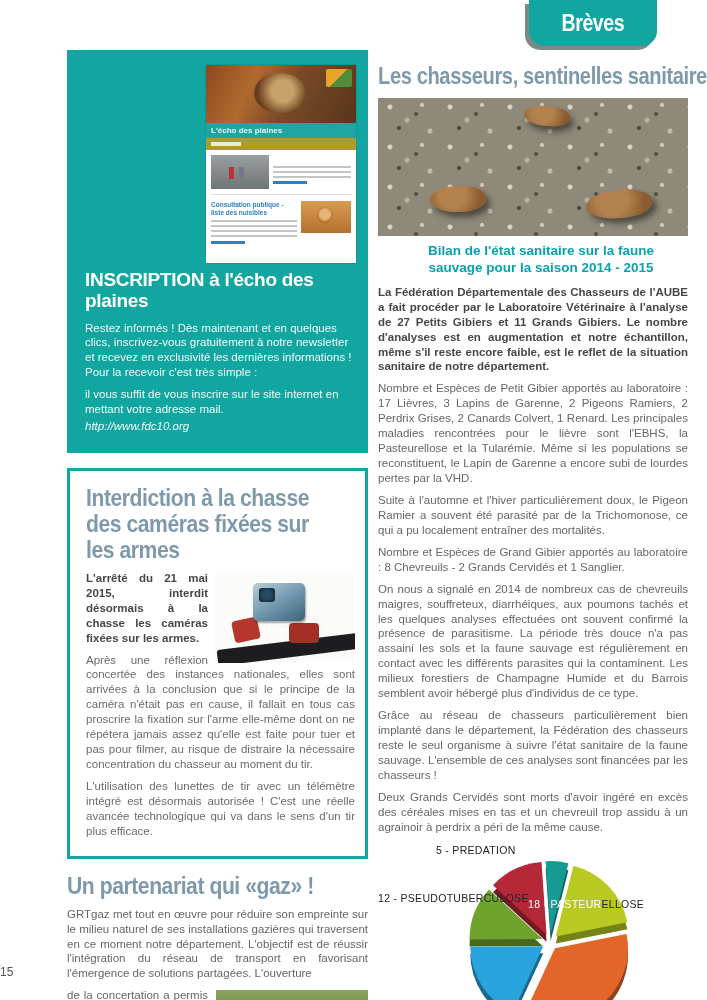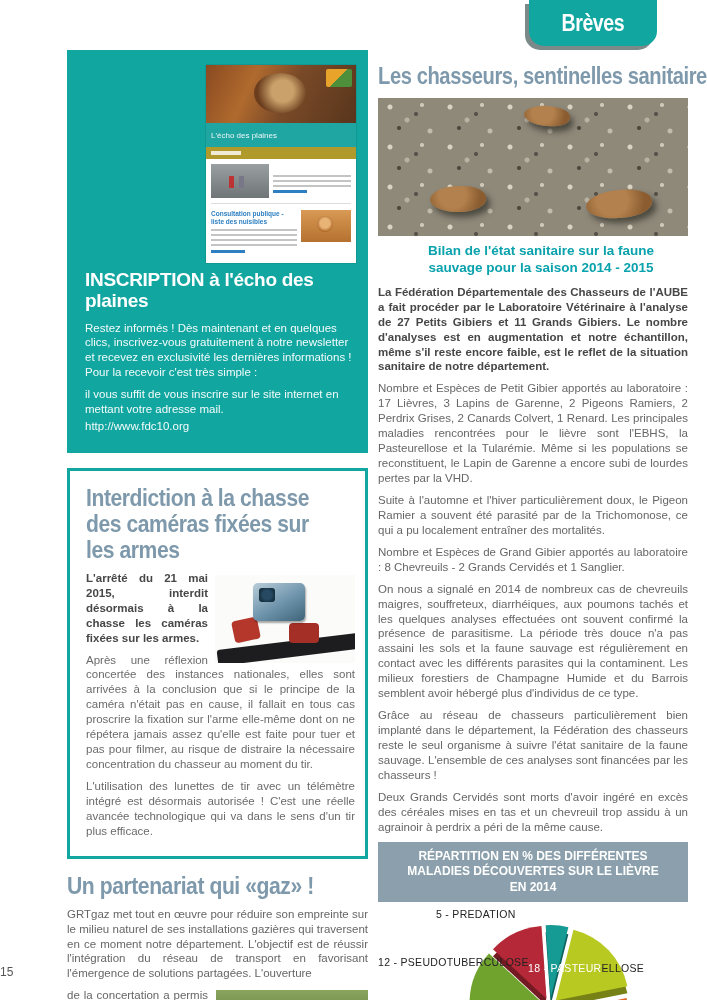--- a/index.html
+++ b/index.html
@@ -40,39 +40,39 @@
   .newsletter-thumb{
     float:right;width:150px;height:198px;margin:0 0 6px 7px;background:#fff;
     font-size:6px;overflow:hidden;box-shadow:0 0 0 1px rgba(0,0,0,.08);
   }
   .nl-hero{height:58px;position:relative;
     background:linear-gradient(115deg,#8a4a21 0%,#b06a2e 30%,#7a4a28 55%,#58351c 100%);}
   .nl-logo{position:absolute;top:4px;right:4px;width:26px;height:18px;
     background:linear-gradient(135deg,#e8a32a 50%,#4d8f3a 50%);border-radius:2px;}
   .nl-deer{position:absolute;top:8px;left:48px;width:52px;height:40px;border-radius:50%;
     background:radial-gradient(circle at 55% 45%,#caa16a 0 30%,#6b3d1d 70%);}
-  .nl-band{height:24px;background:#1fa6a2;color:#e8f6f5;display:flex;align-items:center;
-    padding-left:5px;font-size:8px;font-weight:normal;}
+  .nl-band{height:15px;background:#1fa6a2;color:#e8f6f5;display:flex;align-items:center;
+    padding-left:5px;font-size:8px;font-weight:bold;}
   .nl-gold{height:12px;background:#b09a2c;display:flex;align-items:center;padding-left:5px;}
   .nl-gold i{display:block;width:30px;height:4px;background:rgba(255,255,255,.8);}
   .nl-body{background:#fff;padding:5px;}
   .nl-row{display:flex;gap:4px;margin-bottom:6px;border-bottom:1px solid #ddd;padding-bottom:5px;}
   .nl-img1{width:58px;height:34px;background:linear-gradient(#9aa0a2,#6f7577);position:relative;flex:none;}
   .nl-img1:before{content:"";position:absolute;left:18px;top:12px;width:5px;height:12px;background:#b33;}
   .nl-img1:after{content:"";position:absolute;left:28px;top:12px;width:5px;height:12px;background:#778;}
   .nl-img2{width:50px;height:32px;flex:none;position:relative;
     background:linear-gradient(#d89a55,#b5712f);}
   .nl-img2:before{content:"";position:absolute;left:16px;top:6px;width:16px;height:16px;border-radius:50%;
     background:radial-gradient(circle at 50% 45%,#e8b476 0 40%,#a85f1e 75%);}
   .nl-title{color:#2d7fc1;font-size:6.5px;font-weight:bold;line-height:1.25;margin-bottom:3px;}
   .nl-lines{height:18px;background:repeating-linear-gradient(#c4c4c4 0 2px,transparent 2px 5px);}
   .nl-lines.short{height:12px;}
   .nl-link{width:34px;height:3px;background:#2d7fc1;margin-top:3px;}
   .teal-box .wide{clear:none;}
-  .teal-box .url{font-weight:normal;}
+  .teal-box .url{font-weight:normal;font-style:italic;}
   
   .border-box{
     border:3px solid #12a6a0;padding:14px 10px 10px 16px;width:301px;box-sizing:border-box;
     margin-bottom:14px;color:#6b6b6b;
   }
   .camera-img{
     float:right;width:140px;height:88px;margin:4px 0 4px 7px;position:relative;background:#fbfbfa;overflow:hidden;
   }
   .cam-barrel{position:absolute;right:-12px;bottom:6px;width:150px;height:16px;background:#1d1d1f;
     transform:rotate(-7deg);border-radius:3px;}
@@ -212,21 +212,20 @@
   <div class="sub-title">Bilan de l'état sanitaire sur la faune sauvage pour la saison 2014 - 2015</div>
 
   <p class="bold-lead">La Fédération Départementale des Chasseurs de l'AUBE a fait procéder par le Laboratoire Vétérinaire à l'analyse de 27 Petits Gibiers et 11 Grands Gibiers. Le nombre d'analyses est en augmentation et notre échantillon, même s'il reste encore faible, est le reflet de la situation sanitaire de notre département.</p>
   <p>Nombre et Espèces de Petit Gibier apportés au laboratoire : 17 Lièvres, 3 Lapins de Garenne, 2 Pigeons Ramiers, 2 Perdrix Grises, 2 Canards Colvert, 1 Renard. Les principales maladies rencontrées pour le lièvre sont l'EBHS, la Pasteurellose et la Tularémie. Même si les populations se reconstituent, le Lapin de Garenne a encore subi de lourdes pertes par la VHD.</p>
   <p>Suite à l'automne et l'hiver particulièrement doux, le Pigeon Ramier a souvent été parasité par de la Trichomonose, ce qui a pu localement entraîner des mortalités.</p>
   <p>Nombre et Espèces de Grand Gibier apportés au laboratoire : 8 Chevreuils - 2 Grands Cervidés et 1 Sanglier.</p>
   <p>On nous a signalé en 2014 de nombreux cas de chevreuils maigres, souffreteux, diarrhéiques, aux poumons tachés et les quelques analyses effectuées ont souvent confirmé la présence de parasitisme. La période très douce n'a pas assaini les sols et la faune sauvage est régulièrement en contact avec les différents parasites qui la contaminent. Les milieux forestiers de Champagne Humide et du Barrois semblent avoir hébergé plus d'individus de ce type.</p>
   <p>Grâce au réseau de chasseurs particulièrement bien implanté dans le département, la Fédération des chasseurs reste le seul organisme à suivre l'état sanitaire de la faune sauvage. L'ensemble de ces analyses sont financées par les chasseurs !</p>
   <p>Deux Grands Cervidés sont morts d'avoir ingéré en excès des céréales mises en tas et un chevreuil trop assidu à un agrainoir à perdrix a péri de la même cause.</p>
 
-  <div class="chart-header">RÉPARTITION EN % DES DIFFÉRENTES MALADIES DÉCOUVERTES SUR LE LIÈVRE EN 2014</div>
 
   <div class="chart-wrap">
     <svg id="pie-svg" width="310" height="200" viewBox="0 0 310 200">
         <path d="M 172.69724594198127 92.03044241526604 L 167.6050233586601 19.208266746298875 A 73 73 0 0 1 190.357544320757 21.198854397118296 Z" transform="translate(0 7)" fill="rgb(14,99,95)"></path>
         <path d="M 177.79337489149975 94.48304365011464 L 195.4536732702755 23.651455631966897 A 73 73 0 0 1 249.40310123199072 80.30393601105668 Z" transform="translate(0 7)" fill="rgb(118,129,22)"></path>
         <path d="M 176.94726716286044 106.28685514540321 L 248.5569935033514 92.10774750634525 A 73 73 0 0 1 146.32726514428953 172.55461107830556 Z" transform="translate(0 7)" fill="rgb(145,65,27)"></path>
         <path d="M 165.27546717203452 104.33366568226192 L 134.6554651534636 170.60142161516427 A 73 73 0 0 1 92.2772461305407 104.84329768401315 Z" transform="translate(0 7)" fill="rgb(26,104,141)"></path>
         <path d="M 164.5414095902759 97.10700343934326 L 91.54318854878207 97.61663544109449 A 73 73 0 0 1 110.97912948156589 47.50778822825258 Z" transform="translate(0 7)" fill="rgb(71,104,29)"></path>
         <path d="M 168.54331400958412 92.78533978875909 L 114.98103390087412 43.18612457766841 A 73 73 0 0 1 163.45109142626296 19.963164119791927 Z" transform="translate(0 7)" fill="rgb(116,26,35)"></path>
         <path d="M 172.69724594198127 92.03044241526604 L 167.6050233586601 19.208266746298875 A 73 73 0 0 1 190.357544320757 21.198854397118296 Z" fill="#169a94"></path>

